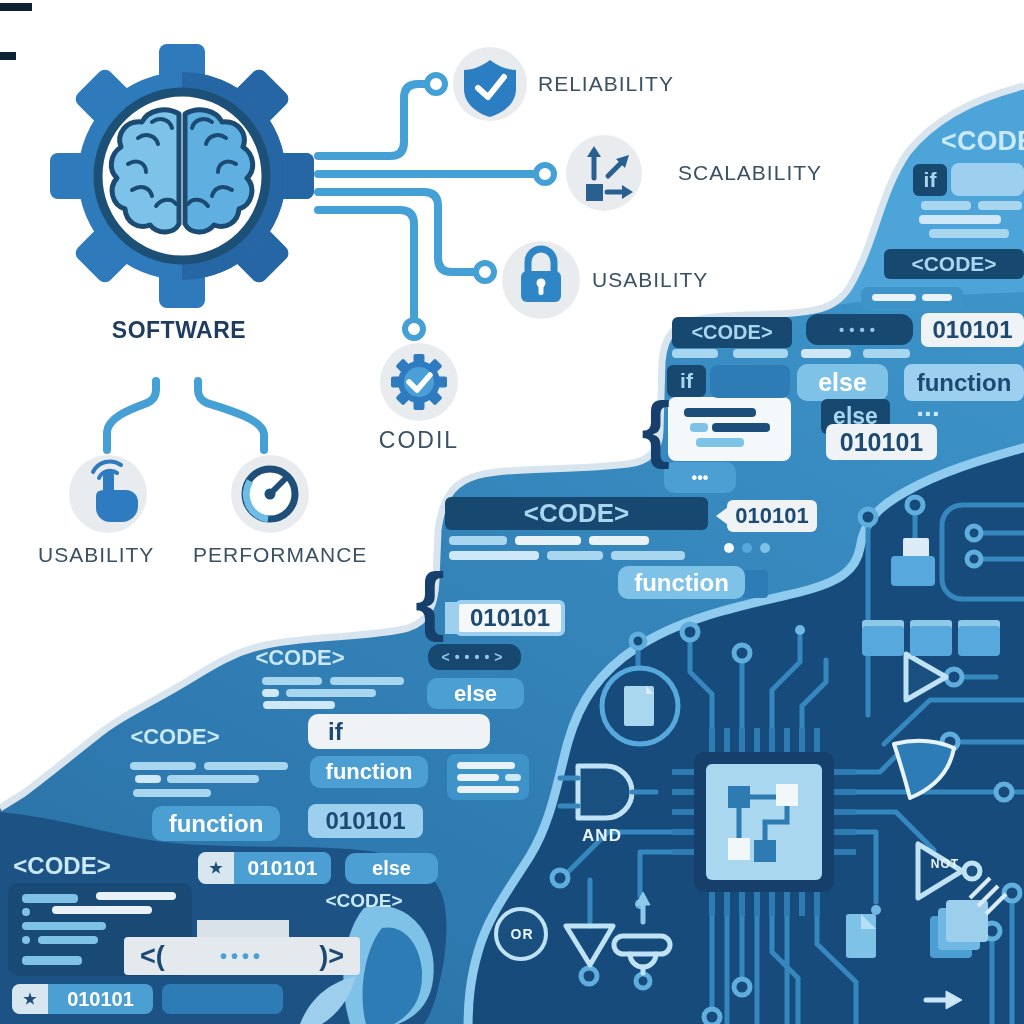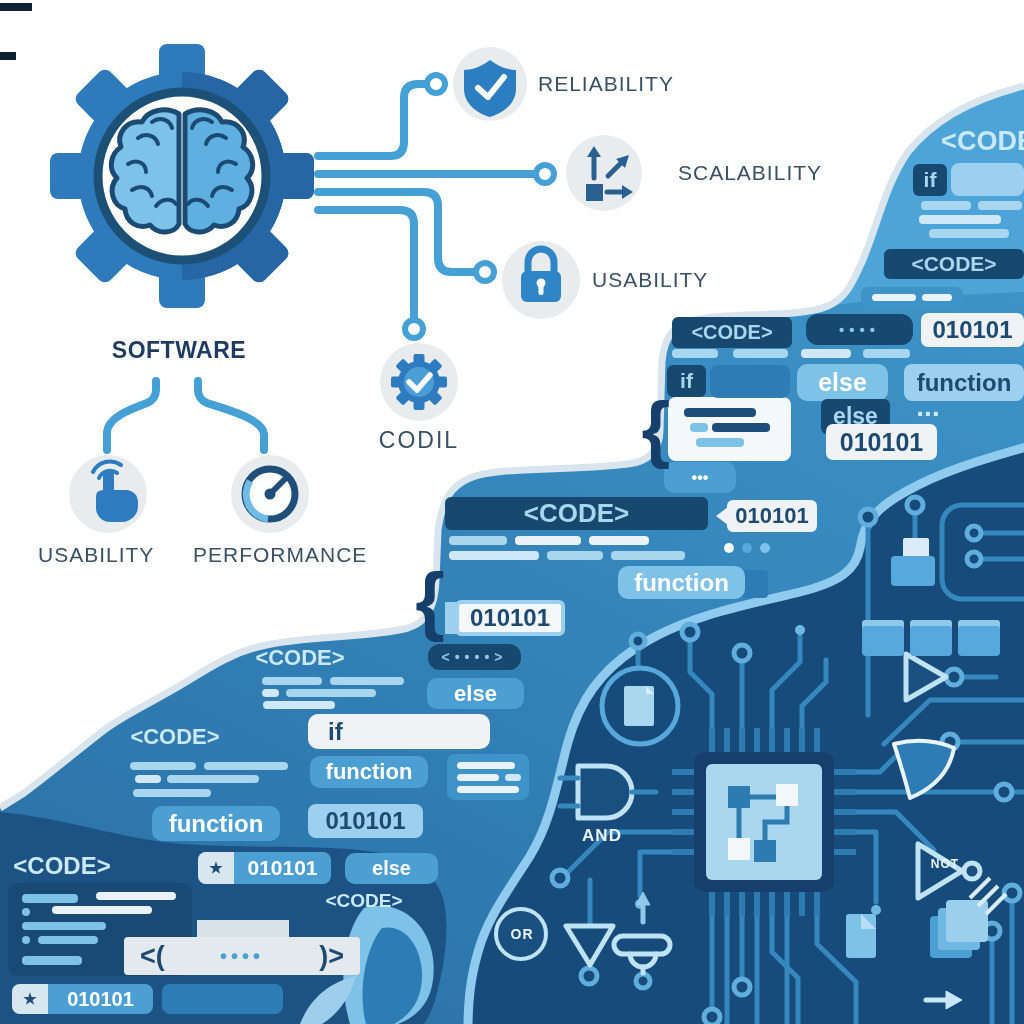--- a/index.html
+++ b/index.html
@@ -1,20 +1,20 @@
 <!DOCTYPE html>
 <html><head>
 <meta charset="utf-8">
 <style>
   html,body{margin:0;padding:0;background:#fff;width:1024px;height:1024px;overflow:hidden;
     font-family:"Liberation Sans",sans-serif;}
   #stage{position:relative;width:1024px;height:1024px;overflow:hidden;}
   #stage > svg{position:absolute;left:0;top:0;}
   .lbl{position:absolute;color:#3A5063;letter-spacing:1px;font-size:21px;white-space:nowrap;}
-  .lbl.title{color:#1E3C5F;font-weight:bold;font-size:23px;letter-spacing:.5px;left:29px;width:300px;text-align:center;margin-top:20px;}
+  .lbl.title{color:#1E3C5F;font-weight:bold;font-size:23px;letter-spacing:.5px;left:29px;width:300px;text-align:center;}
   .t1{top:317px;} .t2{top:344px;}
   .f-reliability{left:538px;top:72px;}
   .f-scalability{left:652px;top:161px;margin-left:26px;}
   .f-security{left:592px;top:268px;}
   .f-codil{left:369px;top:427px;width:100px;text-align:center;font-size:23px;letter-spacing:2px;}
   .f-usability{left:38px;top:543px;width:140px;text-align:left;}
   .f-performance{left:193px;top:543px;width:154px;text-align:center;}
   #tokens{position:absolute;left:0;top:0;width:1024px;height:1024px;}
   .tok{position:absolute;display:flex;align-items:center;justify-content:center;
     font-weight:bold;box-sizing:border-box;white-space:nowrap;}

